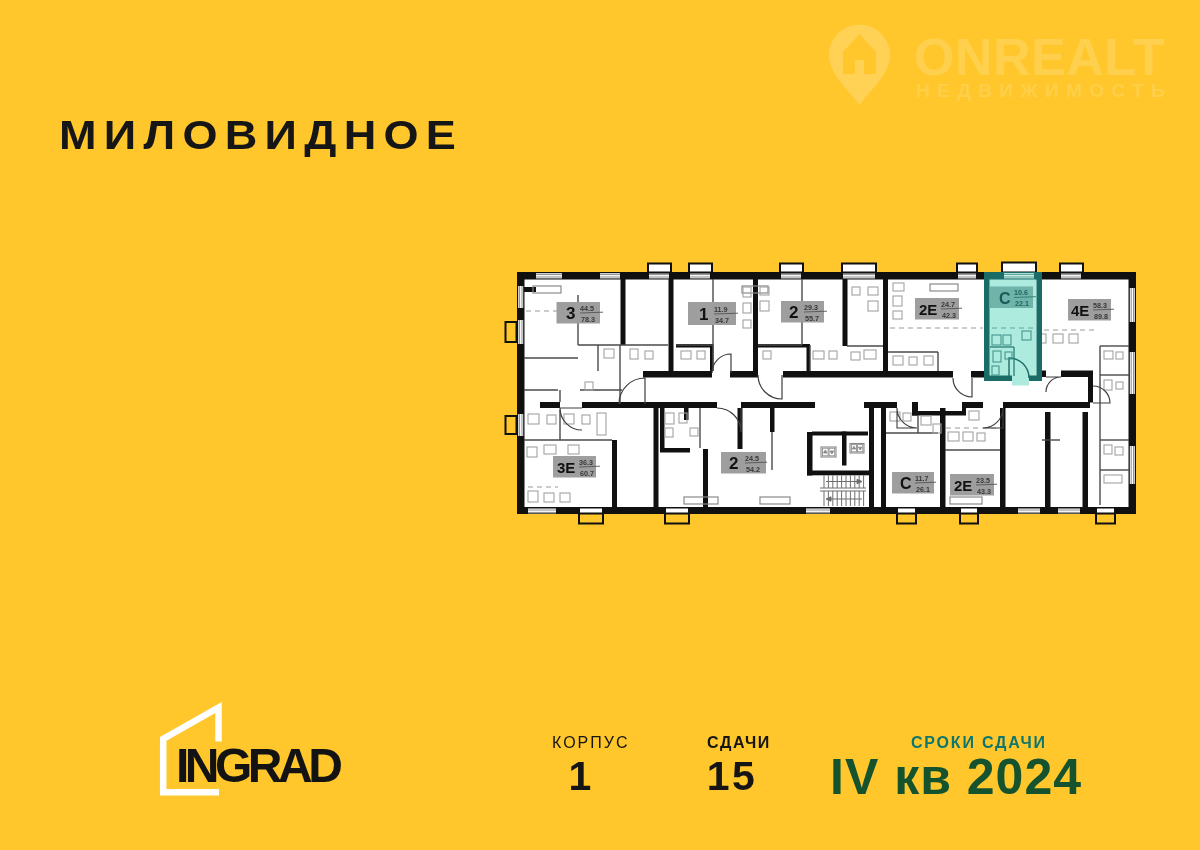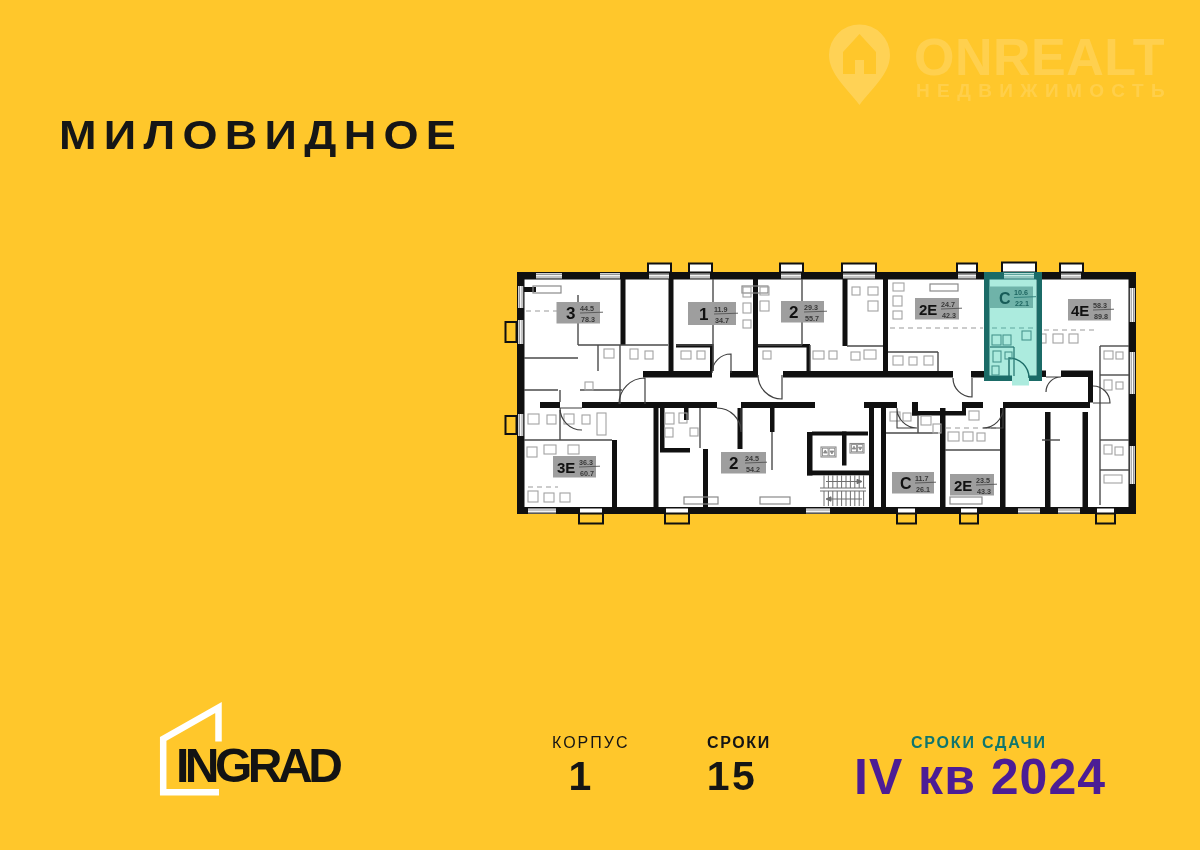--- a/index.html
+++ b/index.html
@@ -26,27 +26,27 @@
 
 <svg class="abs" style="left:150px;top:695px;" width="220" height="115" viewBox="0 0 220 115">
   <path d="M 68.5,46.5 L 68.5,12.5 L 13.2,44 L 13.2,97.2 L 69,97.2" fill="none" stroke="#ffffff" stroke-width="6.5"></path>
   <text x="26" y="86.5" font-size="48" font-weight="bold" letter-spacing="-4.5" fill="#131313">INGRAD</text>
 </svg>
 
 <div class="abs" style="left:552px;top:734px;width:90px;font-size:16px;font-weight:normal;color:#151515;letter-spacing:2px;">КОРПУС</div>
 
 <div class="abs" style="left:520px;top:753px;width:120px;text-align:center;font-size:41px;font-weight:bold;color:#151515;">1</div>
 
-<div class="abs" style="left:707px;top:734px;font-size:16px;font-weight:bold;color:#151515;letter-spacing:1.6px;">СРОКИ</div>
+<div class="abs" style="left:707px;top:734px;font-size:16px;font-weight:bold;color:#151515;letter-spacing:1.6px;">СДАЧИ</div>
 
 <div class="abs" style="left:672px;top:753px;width:120px;text-align:center;font-size:41px;font-weight:bold;color:#151515;letter-spacing:2.5px;">15</div>
 
 <div class="abs" style="left:911px;top:734px;font-size:16px;font-weight:bold;color:#0f766e;letter-spacing:1.8px;">СРОКИ СДАЧИ</div>
 
-<div class="abs" style="left:830px;top:748px;width:300px;text-align:center;font-size:50px;font-weight:bold;color:#4c1d95;letter-spacing:1px;">IV кв 2024</div>
+<div class="abs" style="left:830px;top:748px;width:300px;text-align:left;font-size:50px;font-weight:bold;color:#14532d;letter-spacing:1px;">IV кв 2024</div>
 
 <svg class="abs" style="left:495px;top:250px;" width="660" height="290" viewBox="495 250 660 290">
 
 <rect x="517" y="272" width="619" height="242" fill="#ffffff"></rect>
 
 <rect x="517" y="272" width="619" height="7.5" fill="#101010"></rect>
 
 <rect x="517" y="507" width="619" height="7" fill="#101010"></rect>
 
 <rect x="517" y="272" width="7.5" height="242" fill="#101010"></rect>

